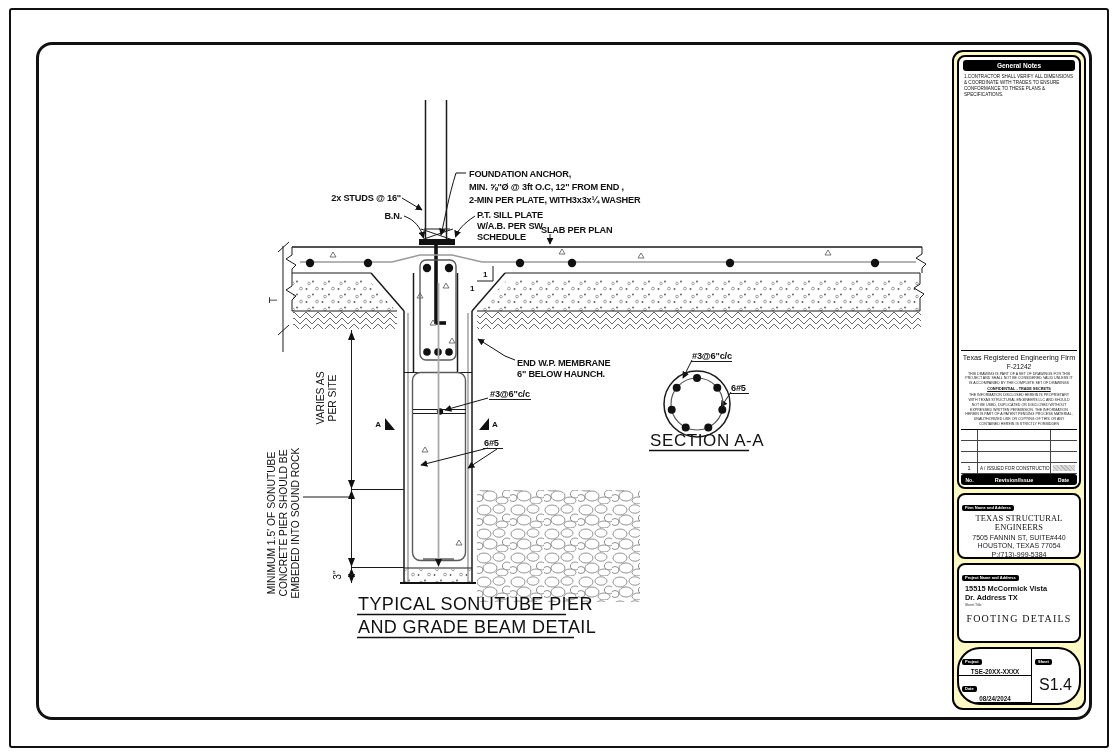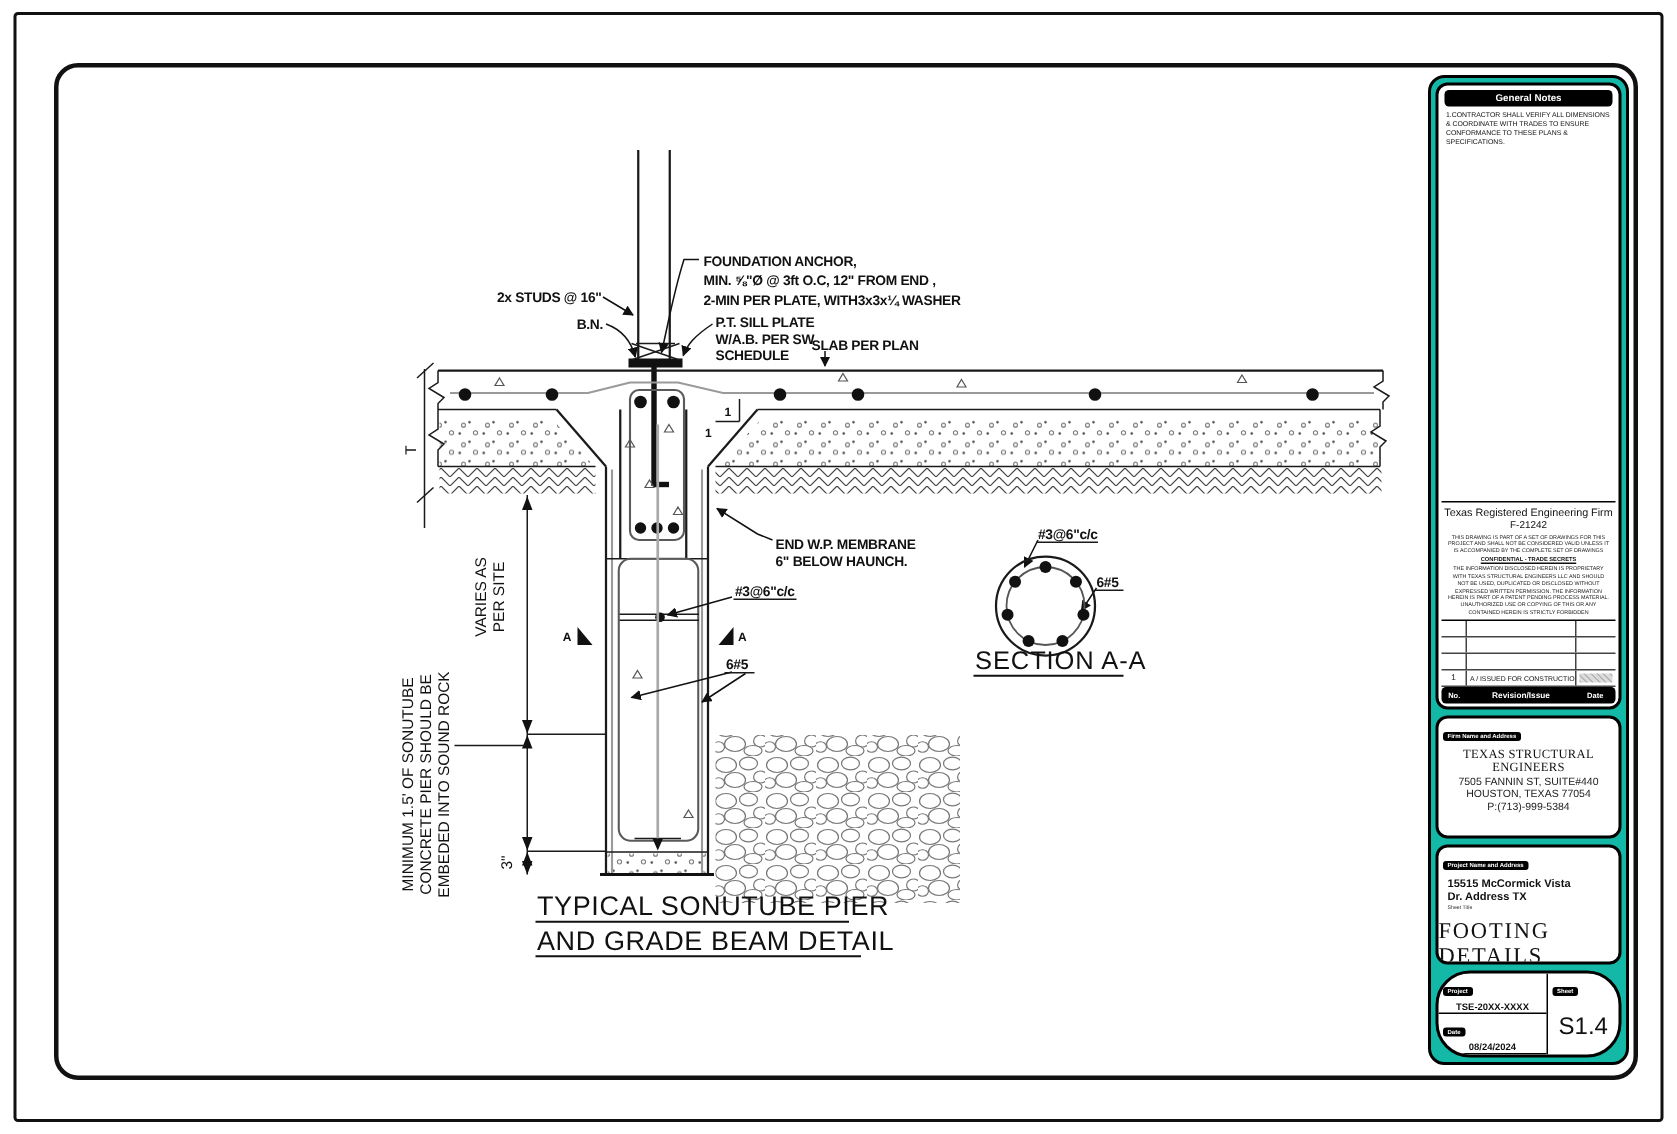--- a/index.html
+++ b/index.html
@@ -17,21 +17,21 @@
   .tiny{font:bold 8px "Liberation Sans",sans-serif;fill:#111;}
   .ln{stroke:#1a1a1a;stroke-width:1.5;fill:none;}
   .thin{stroke:#1a1a1a;stroke-width:1;fill:none;}
   .gray{stroke:#9a9a9a;stroke-width:1.4;fill:none;}
   .cage{stroke:#5a5a5a;stroke-width:1.4;fill:none;}
   .dot{fill:#111;}
   .tri{stroke:#555;stroke-width:.8;fill:none;}
 
   
   .tb{position:absolute;left:952px;top:50px;width:134px;height:660px;box-sizing:border-box;
-      border:2.5px solid #000;border-radius:11px;padding:3px;display:flex;flex-direction:column;gap:4px;background:#14b8a6;}
+      border:2.5px solid #000;border-radius:11px;padding:3px;display:flex;flex-direction:column;gap:4px;background:#fef9c3;}
   .tb-box{border:2px solid #000;border-radius:8px;box-sizing:border-box;background:#fff;overflow:hidden;}
   .box-notes{flex:1;display:flex;flex-direction:column;padding:2px;}
   .gn-bar{background:#000;color:#fff;font-size:6.5px;font-weight:bold;text-align:center;
       border-radius:3px;padding:2px 0;margin:1px 2px;}
   .gn-text{font-size:4.6px;line-height:1.3;padding:2px 3px;text-align:left;}
   .spacer{flex:1;}
   .firmreg{border-top:1.5px solid #000;text-align:center;padding-top:2px;}
   .fr-name{font-size:7.2px;}
   .fr-num{font-size:6.6px;margin-top:1px;}
   .fr-legal{font-size:3.6px;line-height:1.35;color:#222;padding:2px 4px 0;}
@@ -42,27 +42,27 @@
   .rc-no{width:17px;border-right:.8px solid #444;font-size:5.5px;text-align:center;line-height:11px;}
   .rc-desc{flex:1;font-size:4.6px;line-height:11px;padding-left:2px;white-space:nowrap;overflow:hidden;}
   .rc-date{width:27px;border-left:.8px solid #444;display:flex;align-items:center;justify-content:center;}
   .redact{width:22px;height:6px;background:repeating-linear-gradient(45deg,#b5b5b5 0 1px,#dcdcdc 1px 3px);}
   .rev-head{display:flex;background:#000;color:#fff;border-radius:3px;height:11px;align-items:center;}
   .rh-no{width:17px;font-size:5px;font-weight:bold;text-align:center;}
   .rh-desc{flex:1;font-size:5.5px;font-weight:bold;text-align:center;}
   .rh-date{width:27px;font-size:5px;font-weight:bold;text-align:center;}
   .chip{display:inline-block;background:#000;color:#fff;font-size:4px;font-weight:bold;
       padding:1px 3px;border-radius:2px;margin:2px 0 0 3px;line-height:1.1;}
-  .box-firm{height:82px;text-align:center;}
+  .box-firm{height:66px;text-align:center;}
   .firm-name{font-family:"Liberation Serif",serif;font-size:8.4px;margin-top:1px;letter-spacing:.2px;}
   .firm-addr{font-size:7px;color:#222;margin-top:1.5px;}
   .box-proj{height:80px;}
   .proj-name{font-size:7.4px;font-weight:bold;padding-left:6px;margin-top:1px;line-height:1.25;}
   .sheet-title-label{font-size:3.5px;color:#333;padding-left:6px;}
-  .sheet-title{font-family:"Liberation Serif",serif;font-size:15px;letter-spacing:1.2px;text-align:left;margin-top:6px;}
+  .sheet-title{font-family:"Liberation Serif",serif;font-size:10px;letter-spacing:1.2px;text-align:center;margin-top:6px;}
   .box-meta{height:58px;display:flex;padding:0;border-radius:23px;}
   .meta-left{width:60%;border-right:1.5px solid #000;display:flex;flex-direction:column;}
   .meta-cell{flex:1;border-bottom:1px solid #000;position:relative;}
   .meta-cell:last-child{border-bottom:none;}
   .meta-val{font-size:6.3px;font-weight:bold;text-align:center;margin-top:1px;}
   .meta-right{flex:1;position:relative;display:flex;flex-direction:column;}
   .sheet-num{font-size:16px;text-align:center;flex:1;display:flex;align-items:center;justify-content:center;}
 </style>
 </head>
 <body>

